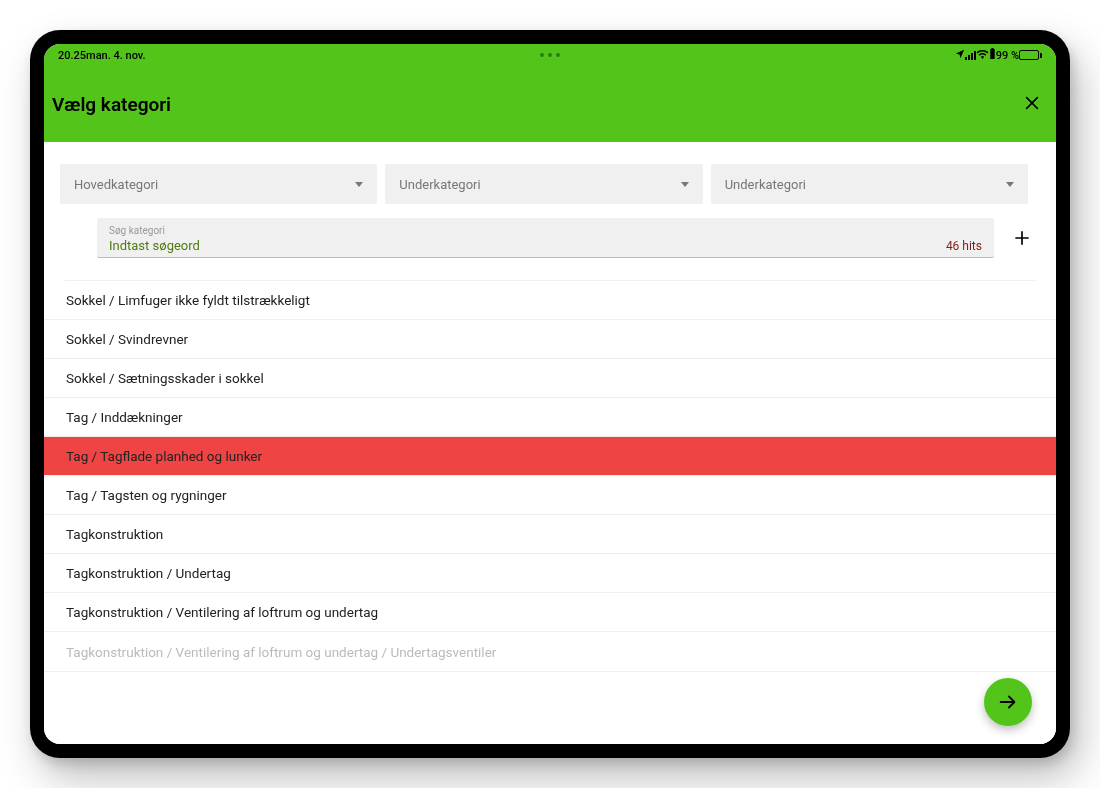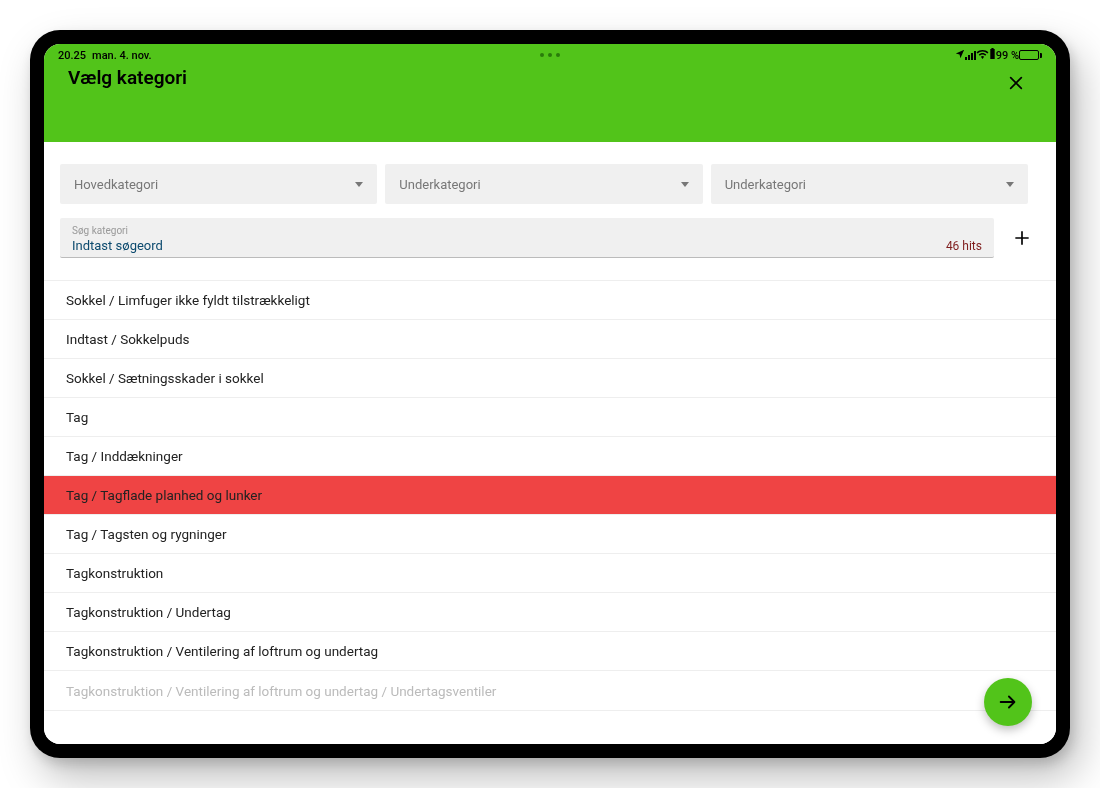--- a/index.html
+++ b/index.html
@@ -31,42 +31,43 @@
     height: 22px;
     background: #52c41a;
     display: flex;
     align-items: center;
     justify-content: space-between;
     padding: 0 14px;
     font-size: 11px;
     color: #000;
     position: relative;
   }
-  .status-left { display: flex; align-items: center; gap: 6px; font-weight: 500; }
+  .status-left { display: flex; align-items: center; font-weight: 500; }
   .status-center { position: absolute; left: 50%; transform: translateX(-50%); display: flex; gap: 4px; }
   .status-dot { width: 4px; height: 4px; background: #2a7d0a; border-radius: 50%; }
   .status-right { display: flex; align-items: center; font-size: 11px; font-weight: 500;}
   .sig-bars { display:inline-flex; align-items:flex-end; gap:1px; }
   .sig-bars span{ display:inline-block; width:2px; background:#000;}
   .sig-bars span:nth-child(1){height:3px;}
   .sig-bars span:nth-child(2){height:5px;}
   .sig-bars span:nth-child(3){height:7px;}
   .sig-bars span:nth-child(4){height:9px;}
   .battery { display:inline-flex; align-items:center;}
   .battery-body{ width:20px; height:10px; border:1px solid #000; border-radius:2px; position:relative; padding:1px;}
   .battery-fill{ width:100%; height:100%; background:#000; border-radius:1px;}
   .battery-tip{ width:2px; height:5px; background:#000; border-radius:0 1px 1px 0; margin-left:1px;}
 
   
   .app-header {
     height: 76px;
     background: #52c41a;
     display: flex;
+    align-items: center;
     justify-content: space-between;
-    padding: 0 24px;
+    padding: 0 8px;
   }
   .app-title { font-size: 19px; font-weight: 600; color: #000; }
   .close-x { font-size: 18px; color:#000; cursor:pointer; padding:8px; }
 
   
   .content { flex: 1; background:#fff; overflow:hidden; display:flex; flex-direction:column; position:relative; }
 
   .dropdown-row { display:flex; gap:8px; padding: 22px 28px 0 16px; }
   .dropdown {
     flex:1;
@@ -76,46 +77,46 @@
     display:flex;
     align-items:center;
     justify-content:space-between;
     padding: 0 14px;
     font-size:13px;
     color:#777;
     cursor:pointer;
   }
   .dropdown .caret { width:0; height:0; border-left:4px solid transparent; border-right:4px solid transparent; border-top:5px solid #777;}
 
-  .search-row { display:flex; align-items:stretch; padding: 14px 16px 16px 16px; gap:10px;}
+  .search-row { display:flex; align-items:stretch; padding: 14px 16px 16px 16px; gap:10px;margin-left:37px;}
   .search-box {
     flex:1;
     background:#f0f0f0;
     border-radius:2px;
     padding:8px 12px 4px 12px;
     display:flex;
     flex-direction:column;
     position:relative;
     border-bottom: 1px solid #bbb;
   }
   .search-label{ font-size:10px; color:#999; line-height:1; margin-bottom:2px;}
   .search-inner{ display:flex; align-items:center; justify-content:space-between; }
-  .search-placeholder{ font-size:13px; color:#0c4a6e; }
+  .search-placeholder{ font-size:13px; color:#4d7c0f; }
   .search-hits{ font-size:12px; color:#7f1d1d; }
   .add-btn{
     width:36px;
     display:flex;
     align-items:center;
     justify-content:center;
     font-size:22px;
     color:#000;
     cursor:pointer;
   }
 
-  .list { flex:1; margin-top:6px; overflow-y:hidden; }
+  .list { flex:1; margin-top:6px; overflow-y:hidden;border-radius:24px; }
   .list-item {
     height:40px;
     display:flex;
     align-items:center;
     padding: 0 22px;
     font-size:13.5px;
     color:#222;
     border-top:1px solid #eee;
     border-bottom:1px solid #eee;
     margin-bottom:-1px;
@@ -226,27 +227,24 @@
               <path d="M12 4 L12 20 M4 12 L20 12" stroke="#000" stroke-width="2"></path>
             </svg>
         </div>
       </div>
 
       <div class="list" id="result-list">
           <div class="list-item">
             <span>Sokkel / Limfuger ikke fyldt tilstrækkeligt</span>
           </div>
           <div class="list-item">
-            <span>Indtast / Sokkelpuds</span>
+            <span>Sokkel / Svindrevner</span>
           </div>
           <div class="list-item">
             <span>Sokkel / Sætningsskader i sokkel</span>
-          </div>
-          <div class="list-item">
-            <span>Tag</span>
           </div>
           <div class="list-item">
             <span>Tag / Inddækninger</span>
           </div>
           <div class="list-item selected">
             <span>Tag / Tagflade planhed og lunker</span>
           </div>
           <div class="list-item">
             <span>Tag / Tagsten og rygninger</span>
           </div>

